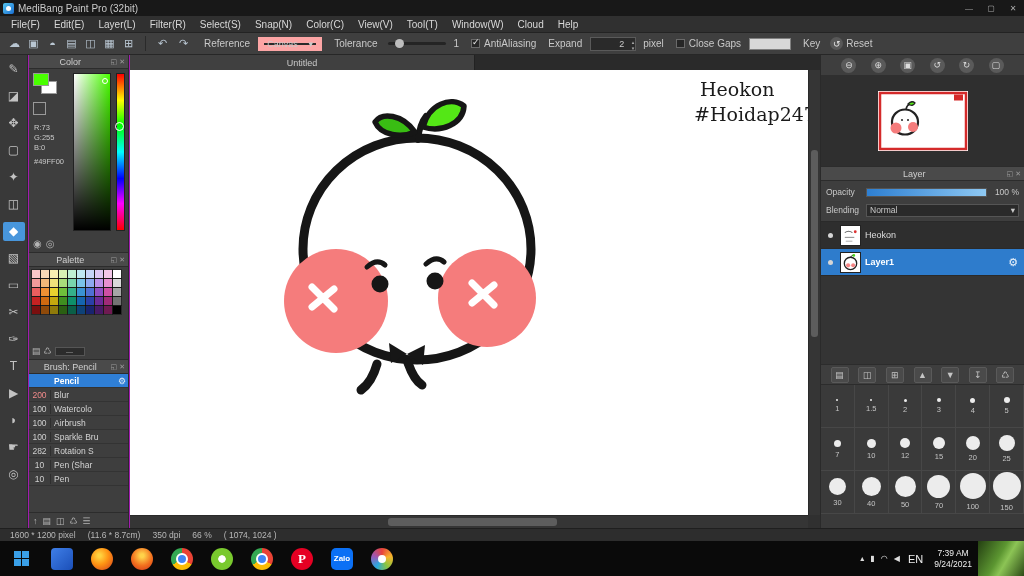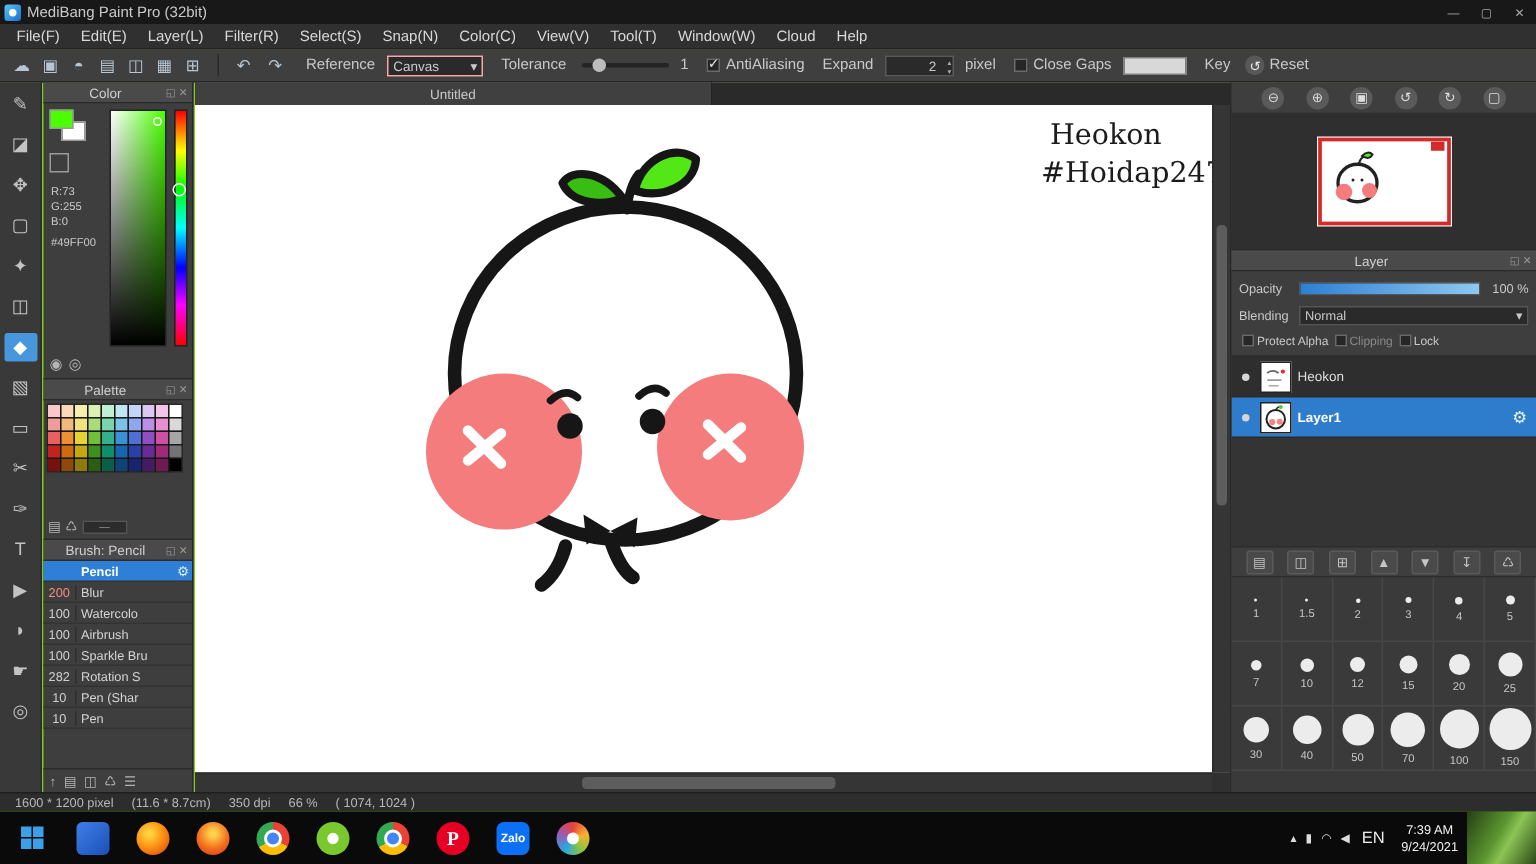--- a/index.html
+++ b/index.html
@@ -1,36 +1,36 @@
 <!DOCTYPE html>
 <html><head>
 <meta charset="utf-8">
 <style>
 *{margin:0;padding:0;box-sizing:border-box}
 html,body{width:1024px;height:576px;overflow:hidden;background:#000;font-family:"Liberation Sans",sans-serif}
-#screen{position:relative;width:1024px;height:576px;background:#84cc16;overflow:hidden}
+#screen{position:relative;width:1024px;height:576px;background:#a21caf;overflow:hidden}
 
 
 .titlebar{position:absolute;top:0;left:0;right:0;height:16px;background:#181818;display:flex;align-items:center;padding-left:3px;color:#c9c9c9;font-size:10px}
 .app-ico{width:11px;height:11px;border-radius:2px;background:linear-gradient(135deg,#57c7f0,#1a6fd4);margin-right:4px;position:relative;flex:none}
 .app-ico::after{content:"";position:absolute;left:3px;top:3px;width:5px;height:5px;background:#fff;border-radius:50%}
 .win-btns{margin-left:auto;display:flex}
 .win-btn{width:22px;height:16px;display:flex;align-items:center;justify-content:center;color:#aaa;font-size:8px}
 
 
 .menubar{position:absolute;top:16px;left:0;right:0;height:17px;background:#303030;border-bottom:1px solid #232323;display:flex;align-items:center;padding-left:4px}
 .menu-item{color:#d8d8d8;font-size:10px;padding:0 7px;white-space:nowrap}
 
 
 .toolbar{position:absolute;top:33px;left:0;right:0;height:22px;background:#3f3f3f;border-bottom:1px solid #272727;display:flex;align-items:center;padding-left:6px;color:#c9c9c9;font-size:10px;gap:4px}
 .tb-icons{display:flex;gap:2px}
 .tb-icon{width:17px;height:17px;display:flex;align-items:center;justify-content:center;color:#b9c6d2;font-size:11px}
 .tb-sep{width:1px;height:15px;background:#2a2a2a;margin:0 4px}
 .tb-lbl{margin-left:8px;white-space:nowrap}
-.tb-select{margin-left:4px;width:64px;height:14px;background:#2a2a2a;border:1px solid #fca5a5;display:flex;align-items:center;justify-content:space-between;padding:0 3px;font-size:9px}
+.tb-select{margin-left:4px;width:64px;height:14px;background:#2a2a2a;border:6px solid #fca5a5;display:flex;align-items:center;justify-content:space-between;padding:0 3px;font-size:9px}
 .tb-slider{margin-left:6px;width:58px;height:3px;background:#242424;border-radius:2px;position:relative}
 .tb-knob{position:absolute;left:7px;top:-3px;width:9px;height:9px;border-radius:50%;background:#bdbdbd}
 .cb{width:9px;height:9px;background:#262626;border:1px solid #6a6a6a;margin-left:8px;position:relative;flex:none}
 .cb.checked::after{content:"✓";position:absolute;left:0;top:-3px;color:#e8e8e8;font-size:9px}
 .tb-spin{margin-left:4px;width:46px;height:14px;background:#2a2a2a;border:1px solid #5a5a5a;display:flex;align-items:center;justify-content:flex-end;padding-right:11px;font-size:9px;position:relative}
 .tb-spin .arrows{position:absolute;right:1px;top:1px;display:flex;flex-direction:column;font-size:5px;color:#aaa;line-height:6px}
 .tb-whitebox{margin-left:4px;width:42px;height:12px;background:#d8d8d8;border:1px solid #808080}
 .tb-reset{margin-left:6px;display:flex;align-items:center;gap:3px}
 .tb-reset .ric{width:13px;height:13px;border-radius:50%;background:#585858;color:#e8e8e8;font-size:9px;display:flex;align-items:center;justify-content:center}
 
@@ -462,28 +462,20 @@
           </div>
         <span class="op-val">100 %</span>
       </div>
       <div class="lrow" style="height:18px">
         <span class="lab">Blending</span>
         <div class="blend-sel">
           <span>Normal</span>
           <span>▾</span>
         </div>
       </div>
-      <div class="lrow checks">
-        <span class="cb2"></span>
-        <span>Protect Alpha</span>
-        <span class="cb2"></span>
-        <span class="dim">Clipping</span>
-        <span class="cb2"></span>
-        <span>Lock</span>
-      </div>
       <div class="layer-list">
         <div class="layer-row">
           <span class="eye"></span>
           <span class="lthumb">
             <svg viewBox="0 0 20 20">
                 <path d="M4 7 Q8 4 12 7" stroke="#666" stroke-width="1.2" fill="none"></path>
                 <path d="M4 12 L14 12" stroke="#999" stroke-width="1.2"></path>
                 <path d="M5 16 L12 16" stroke="#aaa" stroke-width="1"></path>
                 <circle cx="15" cy="6" r="1.5" fill="#d33"></circle>
               </svg>

